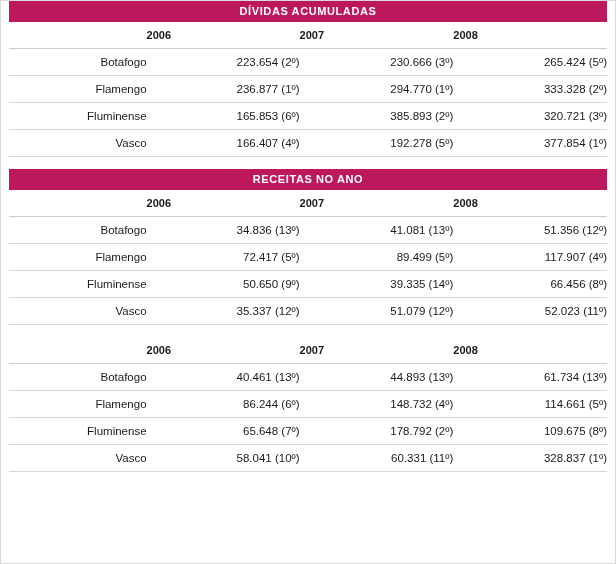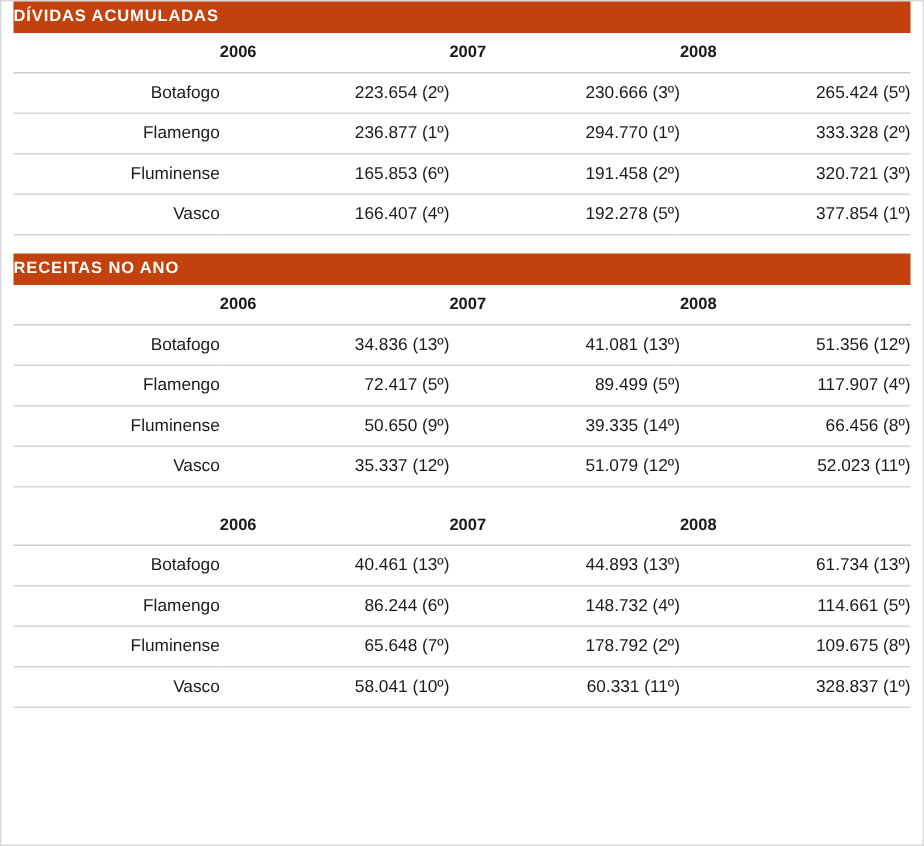--- a/index.html
+++ b/index.html
@@ -41,23 +41,23 @@
   table.block {
     width: 100%;
     border-collapse: collapse;
     table-layout: fixed;
     margin-bottom: 12px;
   }
   table.block td, table.block th {
     padding: 0;
   }
   .bar {
-    background: #c2410c;
+    background: #be185d;
     color: #ffffff;
-    text-align: left;
+    text-align: center;
     font-size: 11px;
     font-weight: bold;
     letter-spacing: 0.6px;
     height: 21px;
     line-height: 21px;
   }
   .yearhead td {
     text-align: left;
     font-size: 11px;
     font-weight: bold;
@@ -133,21 +133,21 @@
         </tr>
         <tr class="data">
           <td class="club">Flamengo</td>
           <td>236.877 (1º)</td>
           <td>294.770 (1º)</td>
           <td>333.328 (2º)</td>
         </tr>
         <tr class="data">
           <td class="club">Fluminense</td>
           <td>165.853 (6º)</td>
-          <td>191.458 (2º)</td>
+          <td>385.893 (2º)</td>
           <td>320.721 (3º)</td>
         </tr>
         <tr class="data">
           <td class="club">Vasco</td>
           <td>166.407 (4º)</td>
           <td>192.278 (5º)</td>
           <td>377.854 (1º)</td>
         </tr>
       </tbody>
     </table>

